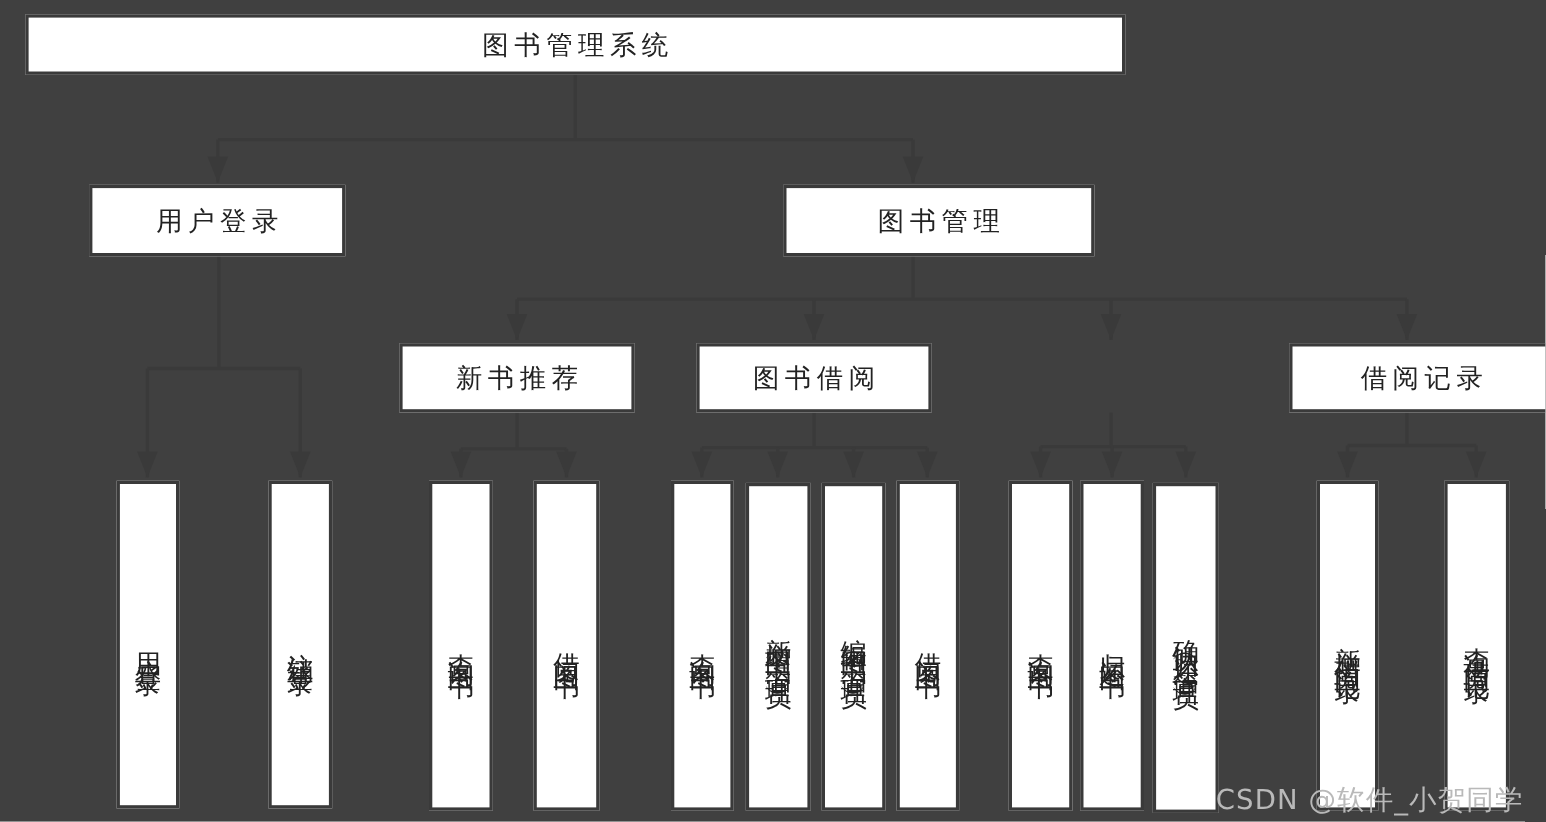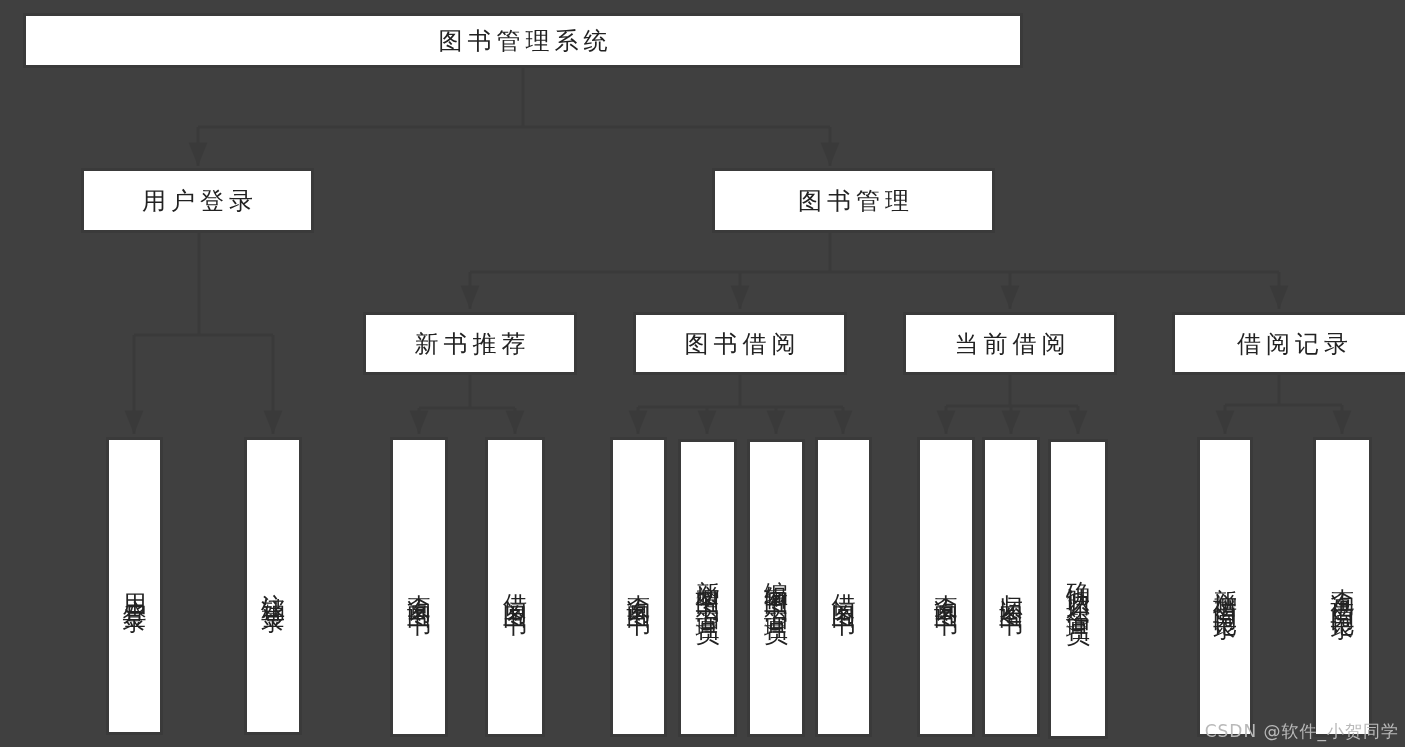--- a/index.html
+++ b/index.html
@@ -44,23 +44,23 @@
   .leaf .vlabel {
     writing-mode: vertical-rl;
     text-orientation: mixed;
     font-size: 24px;
     letter-spacing: 6px;
     line-height: 1;
     white-space: nowrap;
   }
   .watermark {
     position: absolute;
-    right: 6px;
+    right: 20px;
     bottom: 4px;
-    font-size: 17px;
+    font-size: 25px;
     color: #b9b9b9;
     letter-spacing: 1px;
     z-index: 3;
     white-space: nowrap;
     margin-left: 16px;
   }
 </style>
 </head>
 <body>
 
@@ -119,23 +119,20 @@
   <div class="box" style="left:712px; top:168px; width:283px; height:65px;">
     <span class="hlabel">图书管理</span>
   </div>
 
   <div class="box" style="left:363px; top:312px; width:214px; height:63px;">
     <span class="hlabel">新书推荐</span>
   </div>
   <div class="box" style="left:633px; top:312px; width:214px; height:63px;">
     <span class="hlabel">图书借阅</span>
   </div>
-  <div class="box" style="left:903px; top:312px; width:214px; height:63px;">
-    <span class="hlabel">当前借阅</span>
-  </div>
   <div class="box" style="left:1172px; top:312px; width:241px; height:63px;">
     <span class="hlabel">借阅记录</span>
   </div>
 
   <div class="box leaf" style="left:106px; top:437px; width:57px; height:298px;">
     <span class="vlabel">用户登录</span>
   </div>
   <div class="box leaf" style="left:244px; top:437px; width:58px; height:298px;">
     <span class="vlabel">注销登录</span>
   </div>

